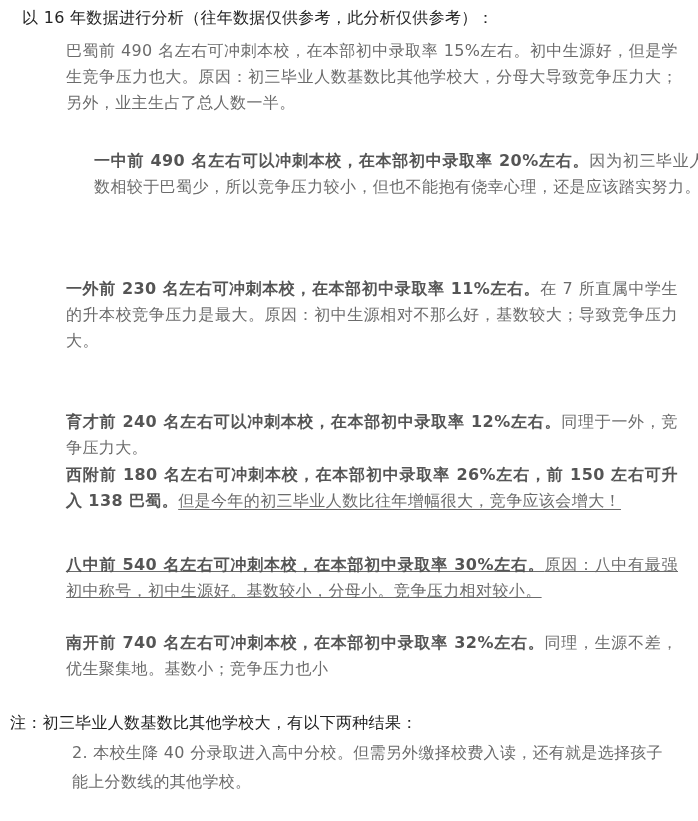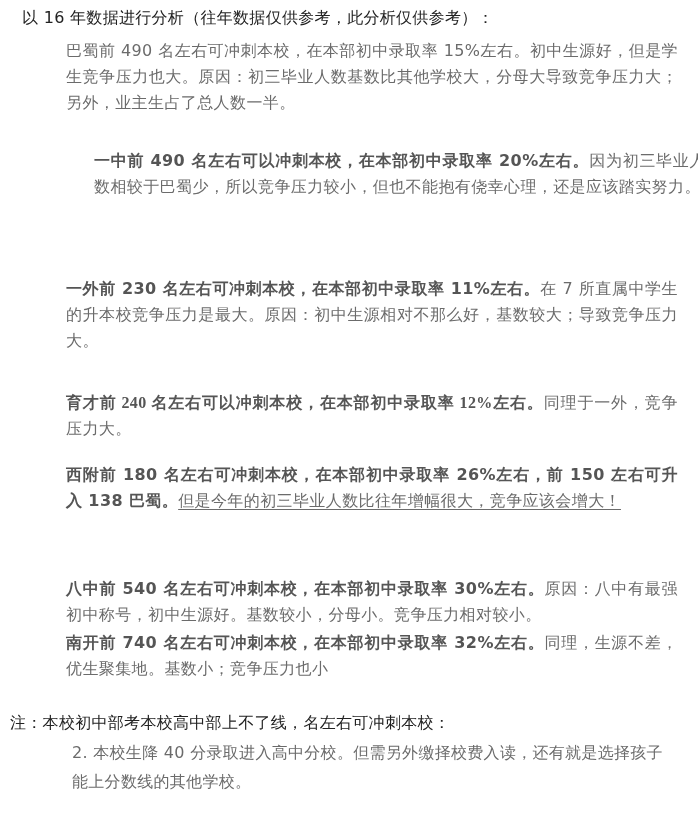--- a/index.html
+++ b/index.html
@@ -38,23 +38,23 @@
       color: #555555;
     }
     .para .ul {
       text-decoration: underline;
       text-underline-offset: 3px;
       margin-top: 12px;
     }
     #p1 { top: 38px; }
     #p2 { top: 148px; margin-left: 28px; }
     #p3 { top: 276px; }
-    #p4 { top: 390px; font-family: Liberation Serif, serif; }
+    #p4 { top: 409px; }
     #p5 { top: 462px; }
-    #p6 { top: 576px; }
+    #p6 { top: 552px; text-decoration: underline; }
     #p7 { top: 630px; }
     .note-title {
       position: absolute;
       left: 10px;
       top: 713px;
       font-size: 16px;
       color: #222222;
       letter-spacing: 0.3px;
       white-space: nowrap;
     }
@@ -99,16 +99,16 @@
 </div>
 
 <div class="para" id="p6">
   <b>八中前 540 名左右可冲刺本校，在本部初中录取率 30%左右。</b><span>原因：八中有最强初中称号，初中生源好。基数较小，分母小。竞争压力相对较小。</span>
 </div>
 
 <div class="para" id="p7">
   <b>南开前 740 名左右可冲刺本校，在本部初中录取率 32%左右。</b><span>同理，生源不差，优生聚集地。基数小；竞争压力也小</span>
 </div>
 
-<div class="note-title">注：本校初中部考本校高中部上不了线，名左右可冲刺本校：</div>
+<div class="note-title">注：初三毕业人数基数比其他学校大，有以下两种结果：</div>
 <ul class="note-list">
   <li>2. 本校生降 40 分录取进入高中分校。但需另外缴择校费入读，还有就是选择孩子能上分数线的其他学校。</li>
 </ul>
 
 </body></html>

